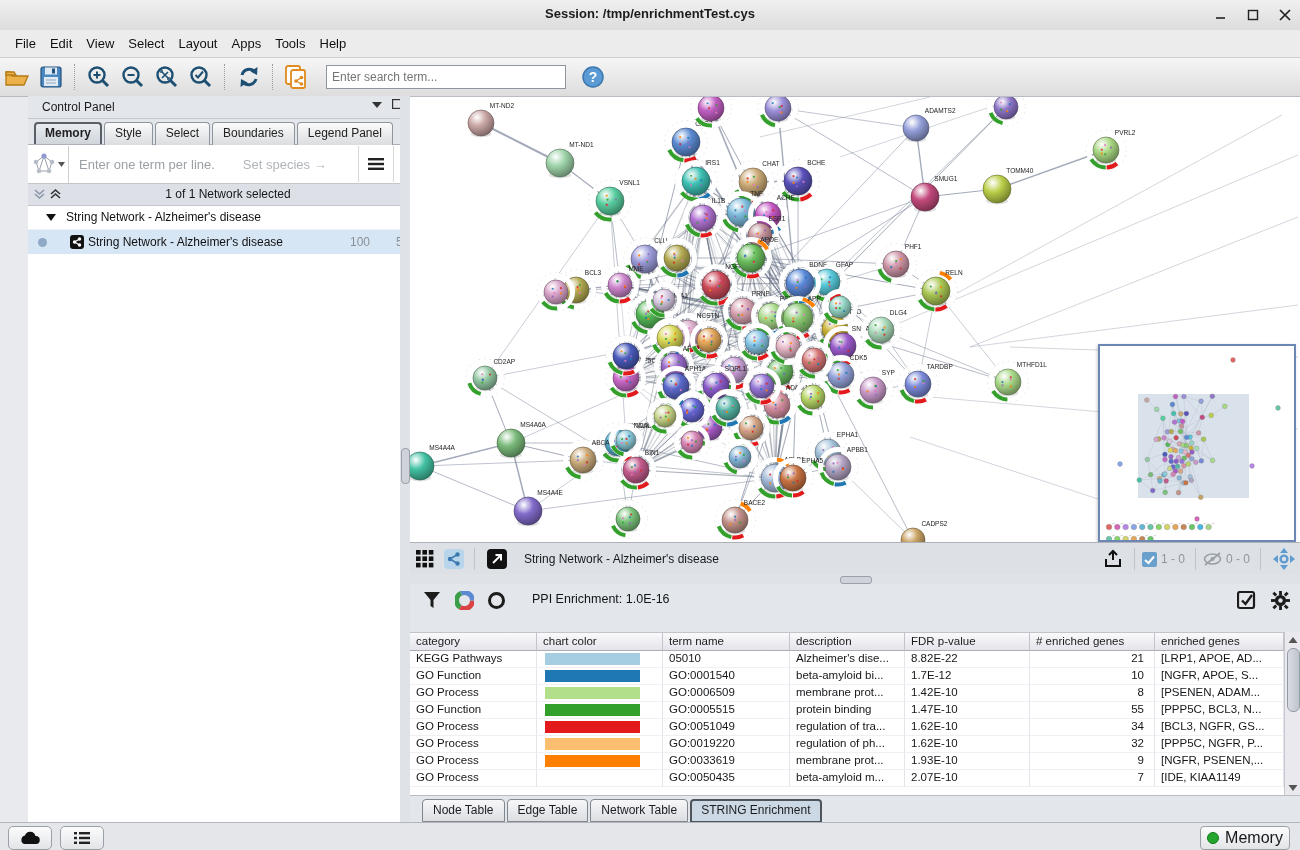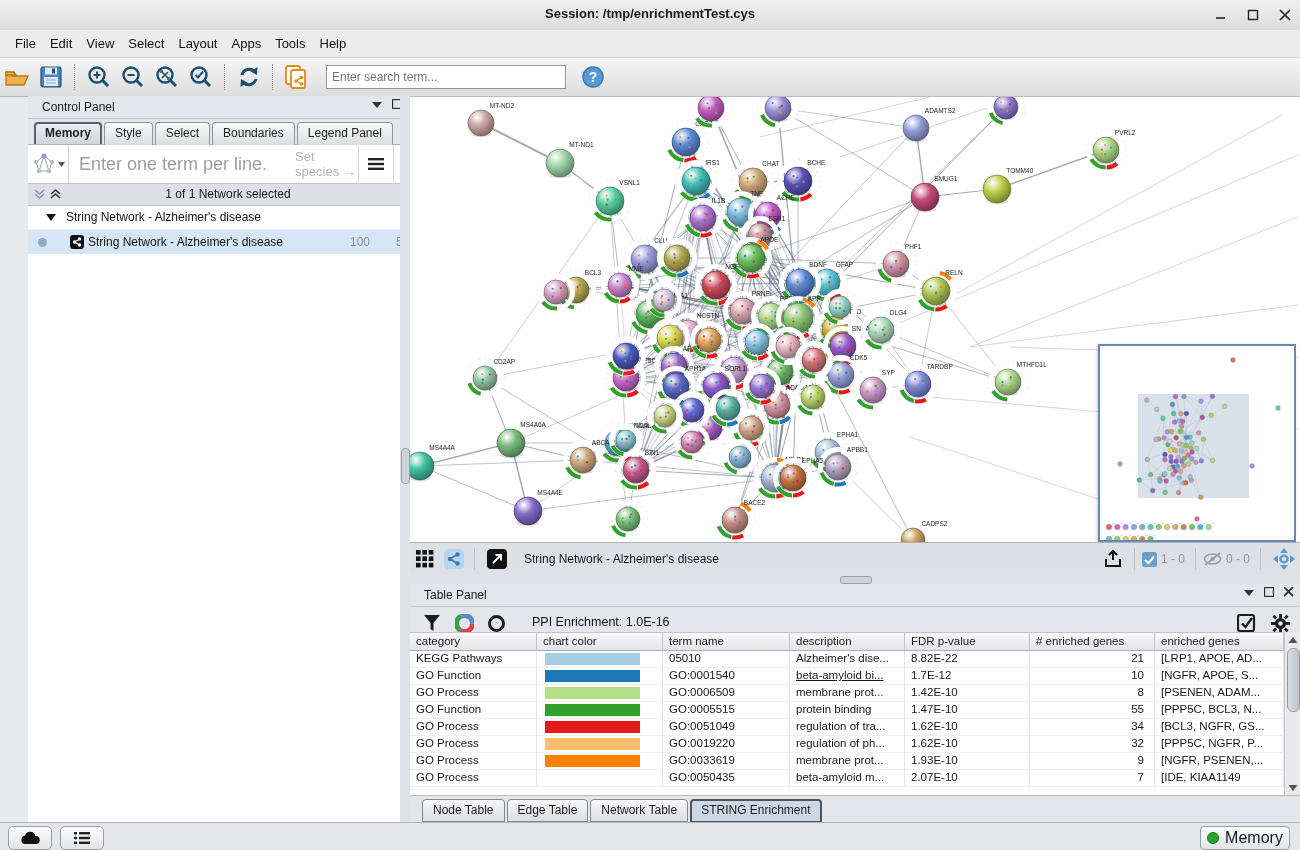--- a/index.html
+++ b/index.html
@@ -32,21 +32,21 @@
   .ph-icons{position:absolute;right:6px;top:3px;display:flex;gap:10px;align-items:center;}
   .cp-tabs{position:relative;height:26px;background:#e3e6ea;padding:3px 0 0 6px;box-sizing:border-box;
     border-bottom:1px solid #aeb2b8;display:flex;gap:2px;}
   .cptab{font-size:12px;color:#222;padding:3px 10px 20px;border:1px solid #8f959c;border-bottom:none;
     border-radius:4px 4px 0 0;background:linear-gradient(#fbfbfb,#d9dbde);}
   .cptab.active{background:linear-gradient(#e9edf2,#cfd5db);border-width:2px;border-color:#5a6068;
     font-weight:bold;padding:2px 9px 4px;}
   .string-search{position:relative;height:38px;background:#fff;border-bottom:1px solid #c3c7cc;
     display:flex;align-items:center;}
   .ss-logo{width:40px;height:37px;border-right:1px solid #cfcfcf;display:flex;align-items:center;justify-content:center;gap:2px;}
-  .ss-ph{font-size:18px;color:#9aa0a6;margin-left:10px;}
+  .ss-ph{font-size:13px;color:#9aa0a6;margin-left:10px;}
   .ss-species{font-size:13px;color:#b0b4ba;margin-left:28px;flex:1;}
   .ss-ctl{width:34px;height:36px;display:flex;align-items:center;justify-content:center;border-left:1px solid #d8d8d8;}
   .netsel-bar{position:relative;height:21px;background:#dde1e7;border-bottom:1px solid #c2c6cc;}
   .netsel-bar .ns-text{position:absolute;left:0;right:0;top:3px;text-align:center;font-size:12px;color:#15171a;}
   .tree-row1{position:relative;height:23px;background:#fff;}
   .tree-row1 .lbl{position:absolute;left:38px;top:4px;font-size:12px;color:#101214;}
   .tree-row1 .cnt{position:absolute;right:10px;top:4px;font-size:12px;color:#8a8f96;}
   .tree-row2{position:relative;height:24px;background:#d7e6f4;border-top:1px solid #eef3f9;}
   .tree-row2 .lbl{position:absolute;left:60px;top:5px;font-size:12px;color:#101214;}
   .tree-row2 .n1{position:absolute;right:58px;top:5px;font-size:12px;color:#8a8f96;}
@@ -2400,40 +2400,20 @@
             </g>
             <circle cx="11" cy="11" r="3.4" fill="none" stroke="#5e9bd0" stroke-width="2.4"></circle>
           </svg>
       </div>
     </div>
     <div class="hsplit">
         <div class="pill"></div>
       </div>
 
     <div class="table-panel">
-      <div class="panel-header">
-        <span class="ph-title">Table Panel</span>
-        <div class="ph-icons">
-          <span>
-              <svg width="10" height="8">
-                <polygon points="0,2 10,2 5,8" fill="#333"></polygon>
-              </svg>
-            </span>
-          <span>
-              <svg width="10" height="10">
-                <rect x="0.5" y="0.5" width="9" height="9" fill="none" stroke="#333" stroke-width="1.4"></rect>
-              </svg>
-            </span>
-          <span>
-              <svg width="10" height="10">
-                <path d="M0 0L9 9M9 0L0 9" stroke="#333" stroke-width="1.8"></path>
-              </svg>
-            </span>
-        </div>
-      </div>
       <div class="tp-toolbar">
         <span class="tp-icon" style="left:10px">
             <svg width="16" height="17">
               <polygon points="0,0 16,0 9.5,8 9.5,16 6.5,14 6.5,8" fill="#1c1c1c"></polygon>
             </svg>
           </span>
         <span class="tp-icon" style="left:42px">
             <svg width="19" height="19">
               <circle cx="9.5" cy="9.5" r="8" fill="none" stroke="#d94343" stroke-width="5" stroke-dasharray="17 34"></circle>
               <circle cx="9.5" cy="9.5" r="8" fill="none" stroke="#3d9e4a" stroke-width="5" stroke-dasharray="0 17 17 17"></circle>
@@ -2490,21 +2470,21 @@
               <div class="td" style="width: 125px;">8.82E-22</div>
               <div class="td num" style="width: 125px;">21</div>
               <div class="td" style="width: 129px;">[LRP1, APOE, AD...</div>
             </div>
             <div class="tr">
               <div class="td" style="width: 127px;">GO Function</div>
               <div class="td" style="width: 126px;">
                 <div class="swatch" style="background: rgb(31, 120, 180);"></div>
               </div>
               <div class="td" style="width: 127px;">GO:0001540</div>
-              <div class="td" style="width: 115px; text-decoration: underline;">beta-amyloid bi...</div>
+              <div class="td" style="width: 115px;">beta-amyloid bi...</div>
               <div class="td" style="width: 125px;">1.7E-12</div>
               <div class="td num" style="width: 125px;">10</div>
               <div class="td" style="width: 129px;">[NGFR, APOE, S...</div>
             </div>
             <div class="tr">
               <div class="td" style="width: 127px;">GO Process</div>
               <div class="td" style="width: 126px;">
                 <div class="swatch" style="background: rgb(178, 223, 138);"></div>
               </div>
               <div class="td" style="width: 127px;">GO:0006509</div>

